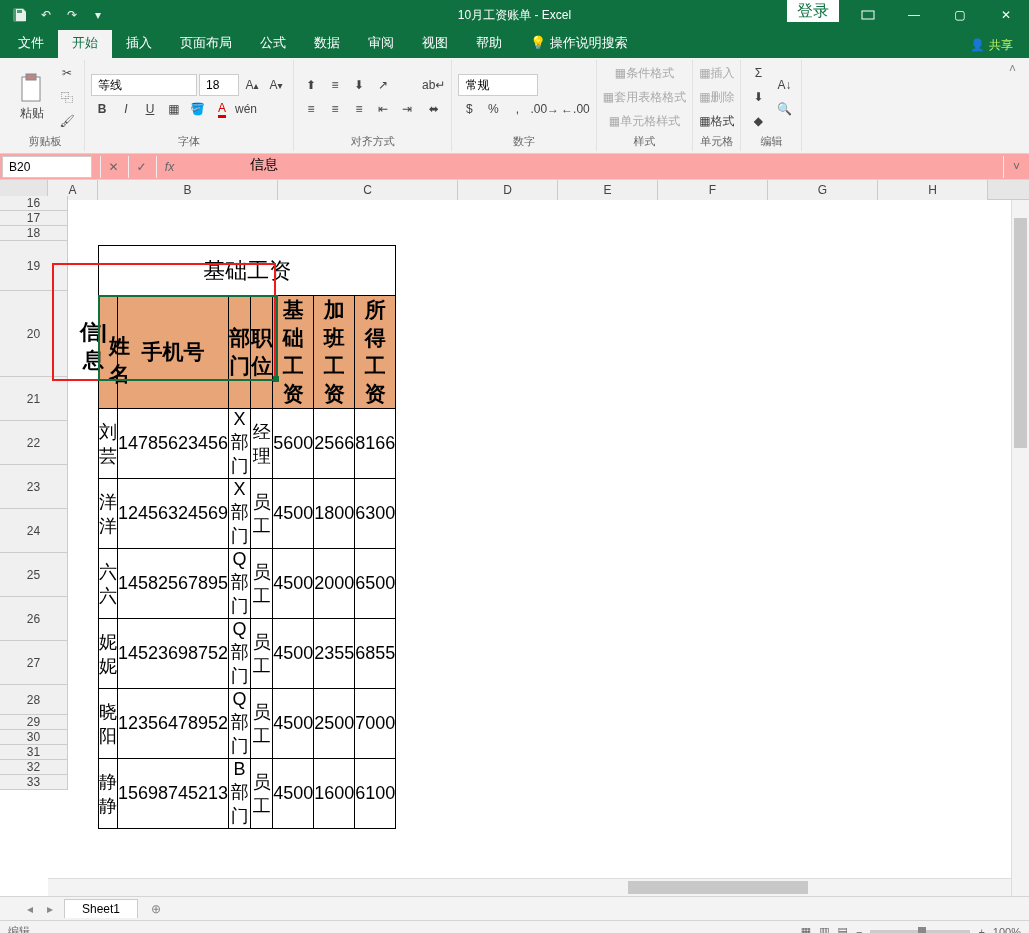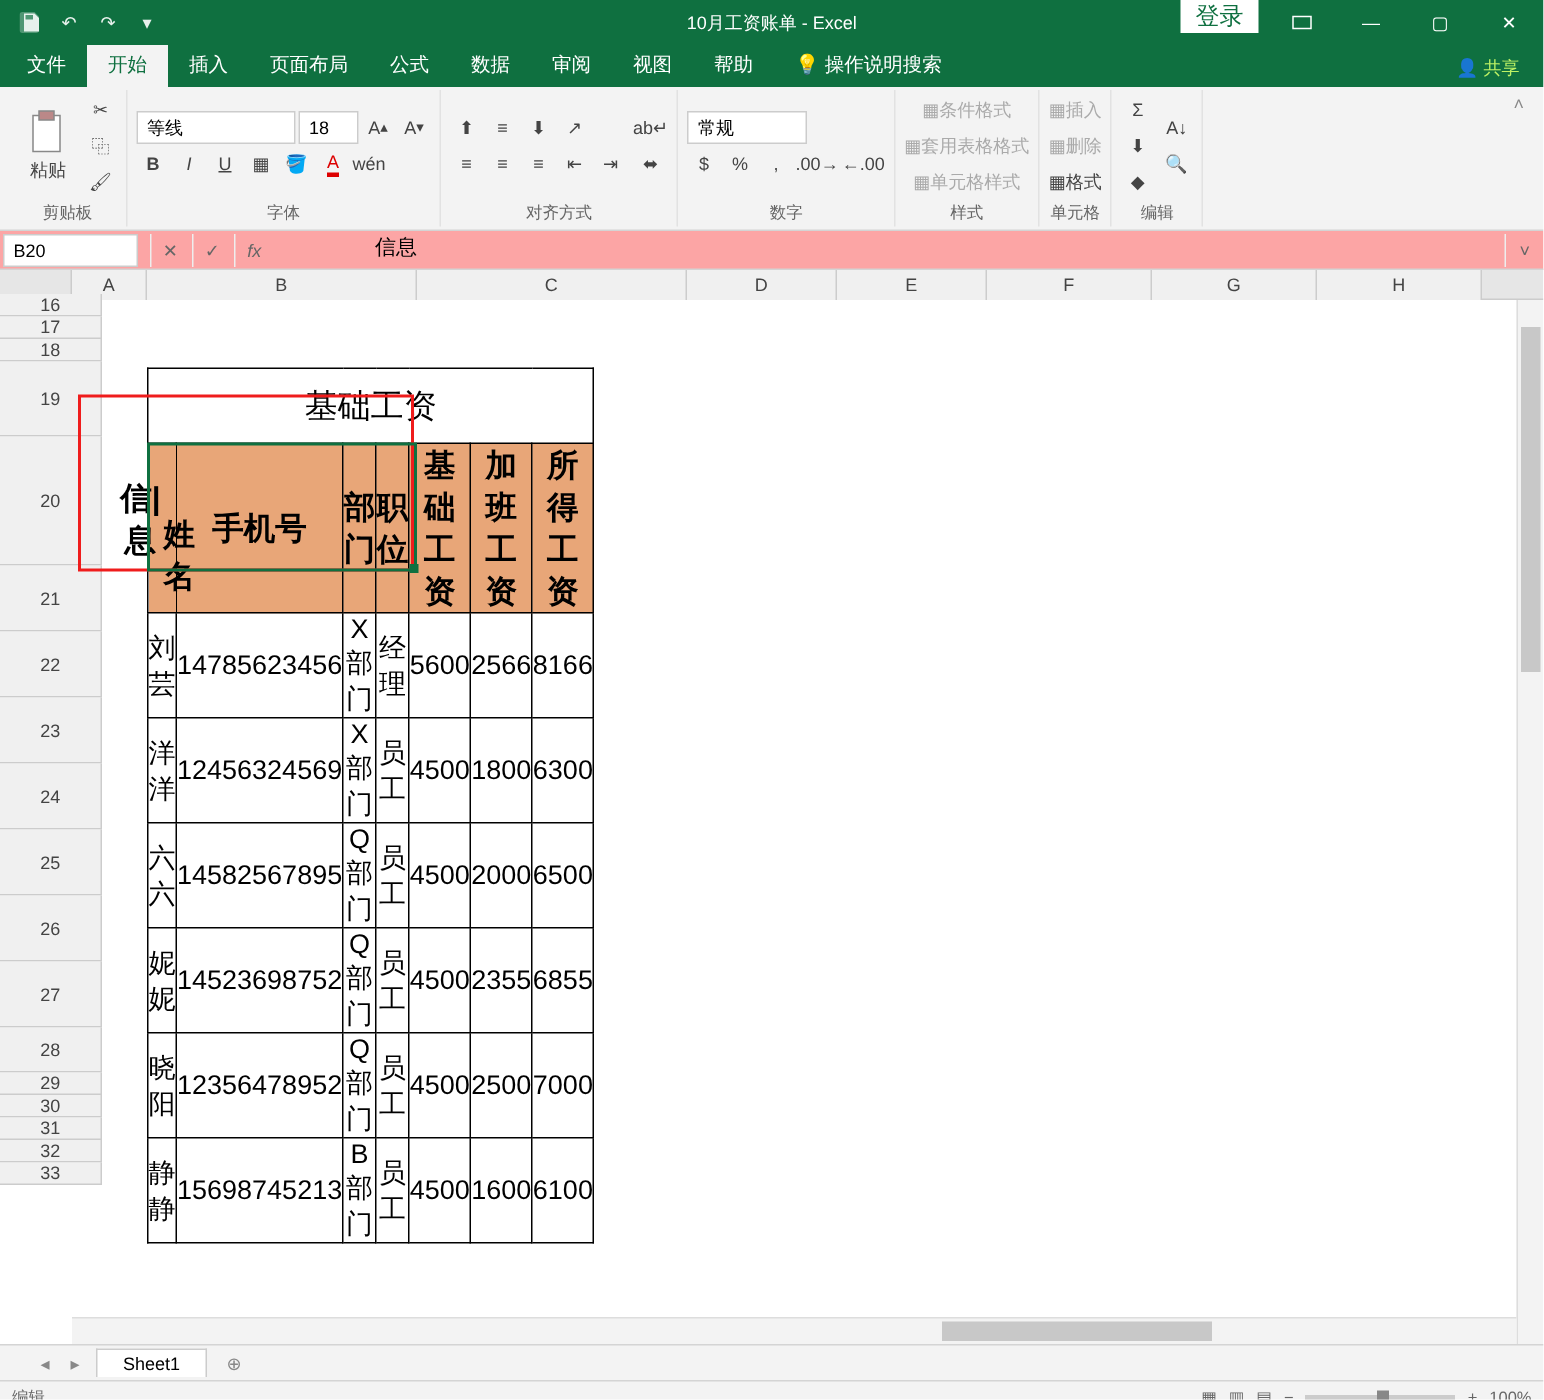--- a/index.html
+++ b/index.html
@@ -48,21 +48,21 @@
 .rowheads { position: absolute; left: 0; top: 16px; width: 68px; }
 .rh { border-bottom: 1px solid #ccc; border-right: 1px solid #ccc; display: flex; align-items: center; justify-content: center; font-size: 12px; color: #444; background: #f0f0f0; }
 .cells { position: absolute; left: 48px; top: 20px; }
 .tblwrap { position: absolute; }
 .tblwrap table { border-collapse: collapse; }
 .tblwrap td, .tblwrap th { border: 1px solid #000; text-align: center; font-size: 18px; background: #fff; }
 .tblwrap .titlecell { height: 50px; font-size: 22px; }
 .tblwrap .hcell { background: #e8a678; height: 86px; font-size: 21px; }
 .tblwrap .diagcell { position: relative; }
 .tblwrap .diagcell .t1 { position: absolute; right: 10px; top: 22px; font-size: 21px; }
-.tblwrap .diagcell .t2 { position: absolute; left: 10px; bottom: 10px; font-size: 21px; }
+.tblwrap .diagcell .t2 { position: absolute; left: 10px; bottom: 20px; font-size: 21px; }
 .tblwrap .drow td { height: 44px; }
 .redbox { position: absolute; border: 2px solid #ef1c1c; pointer-events: none; }
 .selbox { position: absolute; border: 2px solid #0f7040; pointer-events: none; }
 .selhandle { position: absolute; width: 6px; height: 6px; background: #0f7040; right: -3px; bottom: -3px; }
 .scrollv { position: absolute; right: 0; top: 20px; bottom: 0; width: 18px; background: #f3f3f3; border-left: 1px solid #ddd; }
 .scrollv .thumb { position: absolute; left: 2px; right: 2px; top: 18px; height: 230px; background: #c8c8c8; }
 .scrollh { position: absolute; left: 48px; right: 18px; bottom: 0; height: 18px; background: #f3f3f3; border-top: 1px solid #ddd; }
 .scrollh .thumb { position: absolute; top: 2px; bottom: 2px; left: 580px; width: 180px; background: #c8c8c8; }
 
 

